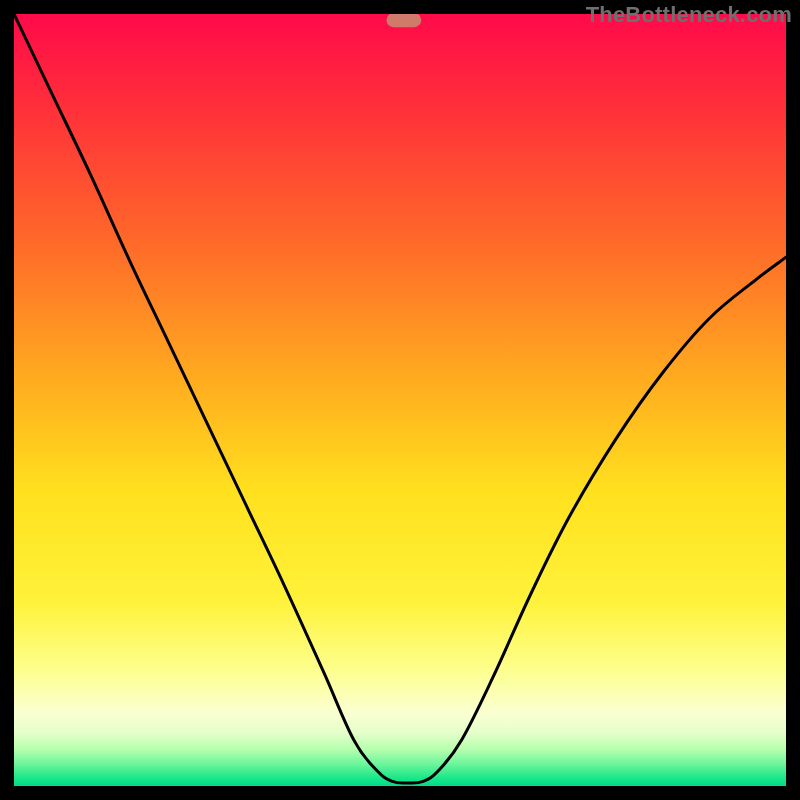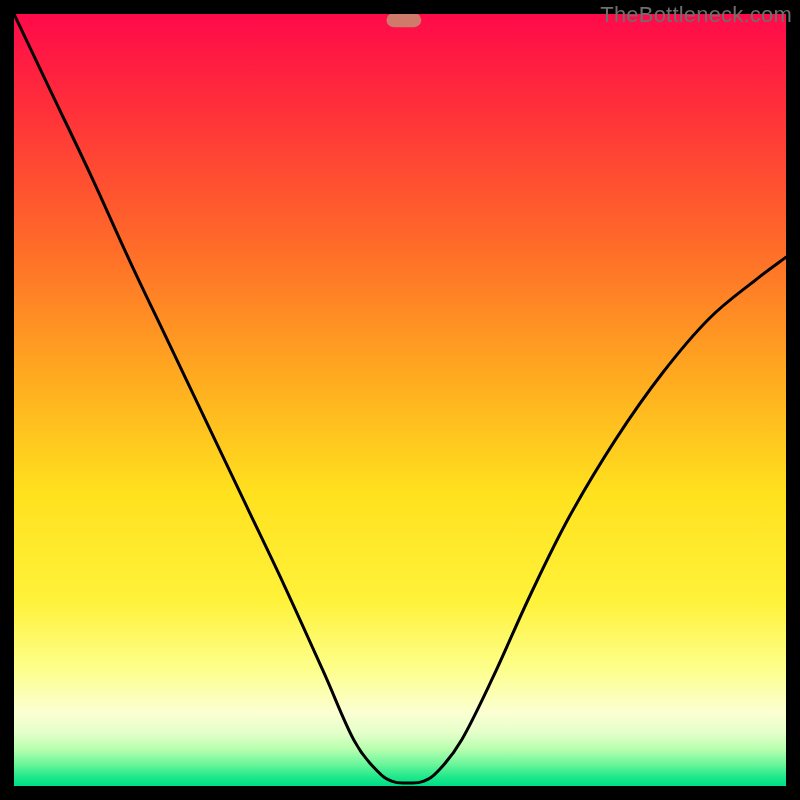--- a/index.html
+++ b/index.html
@@ -24,21 +24,21 @@
     width: 772px;
     height: 772px;
     overflow: hidden;
   }
   .watermark {
     position: absolute;
     top: 2px;
     right: 8px;
     color: #6f6f6f;
     font-size: 22px;
-    font-weight: 400;
+    font-weight: 700;
     letter-spacing: 0.2px;
     z-index: 5;
   }
   svg { display: block; }
 </style>
 </head>
 <body>
 
 <div class="stage">
   <div class="plot">

